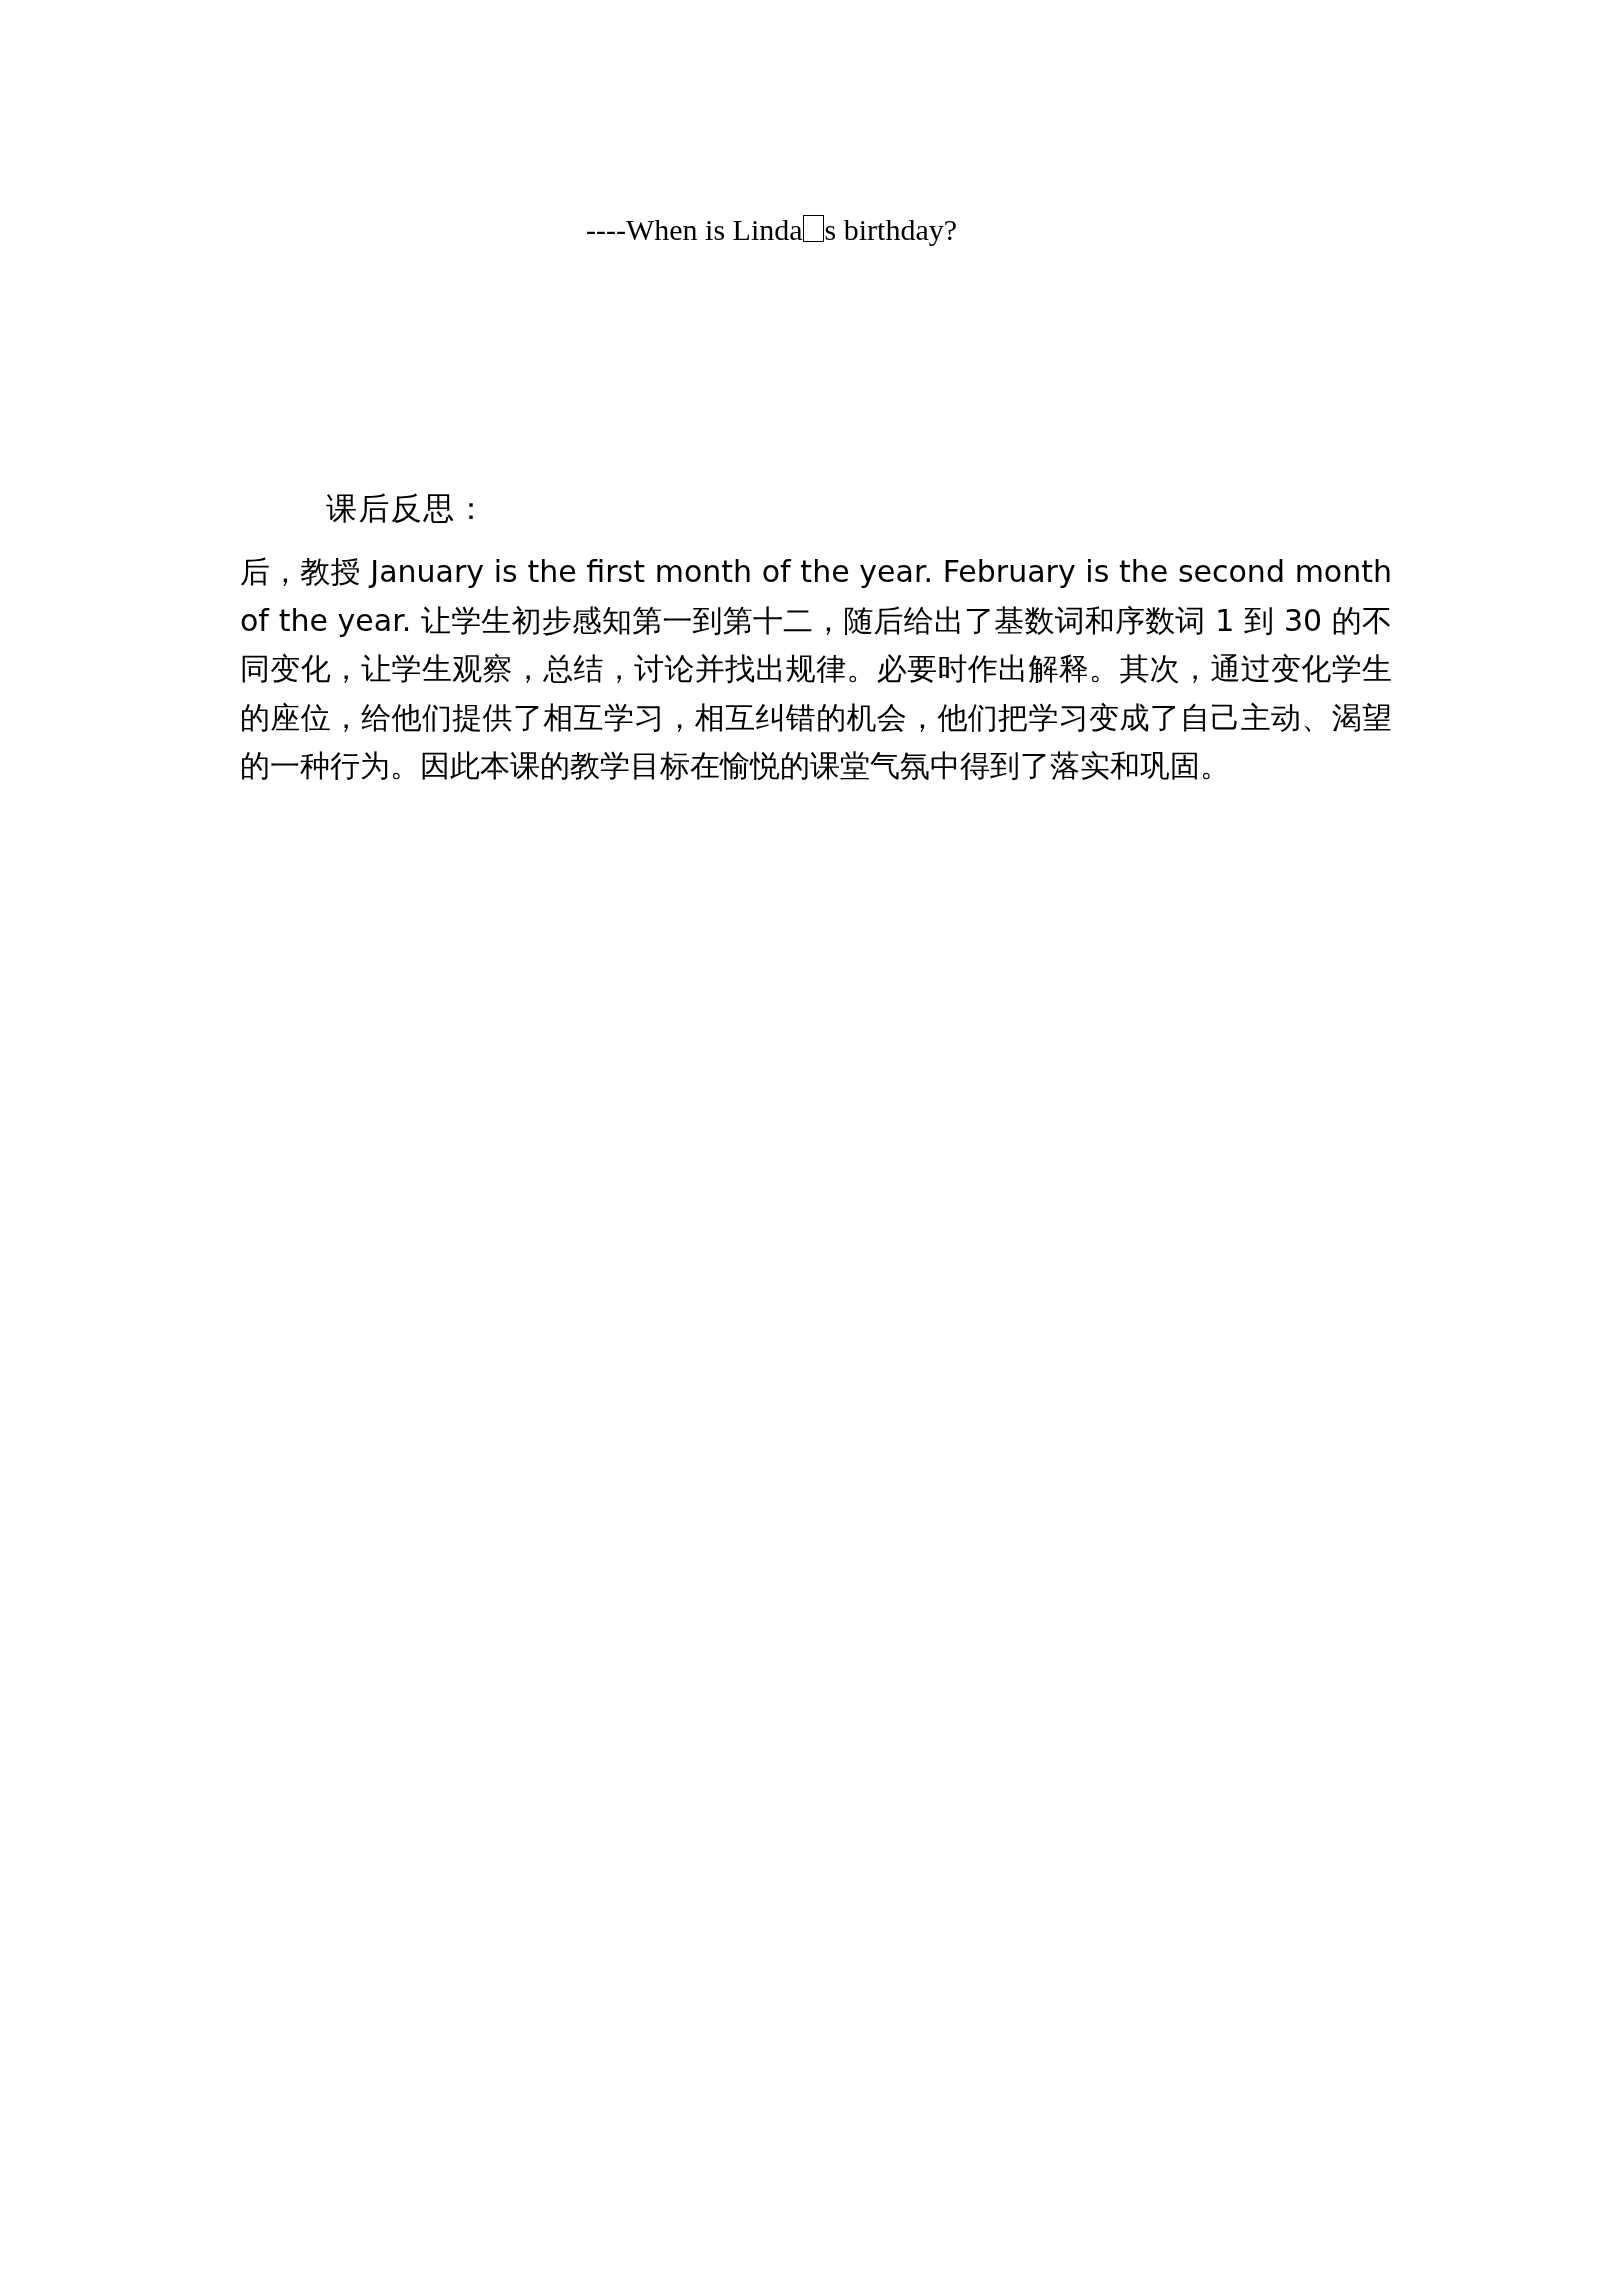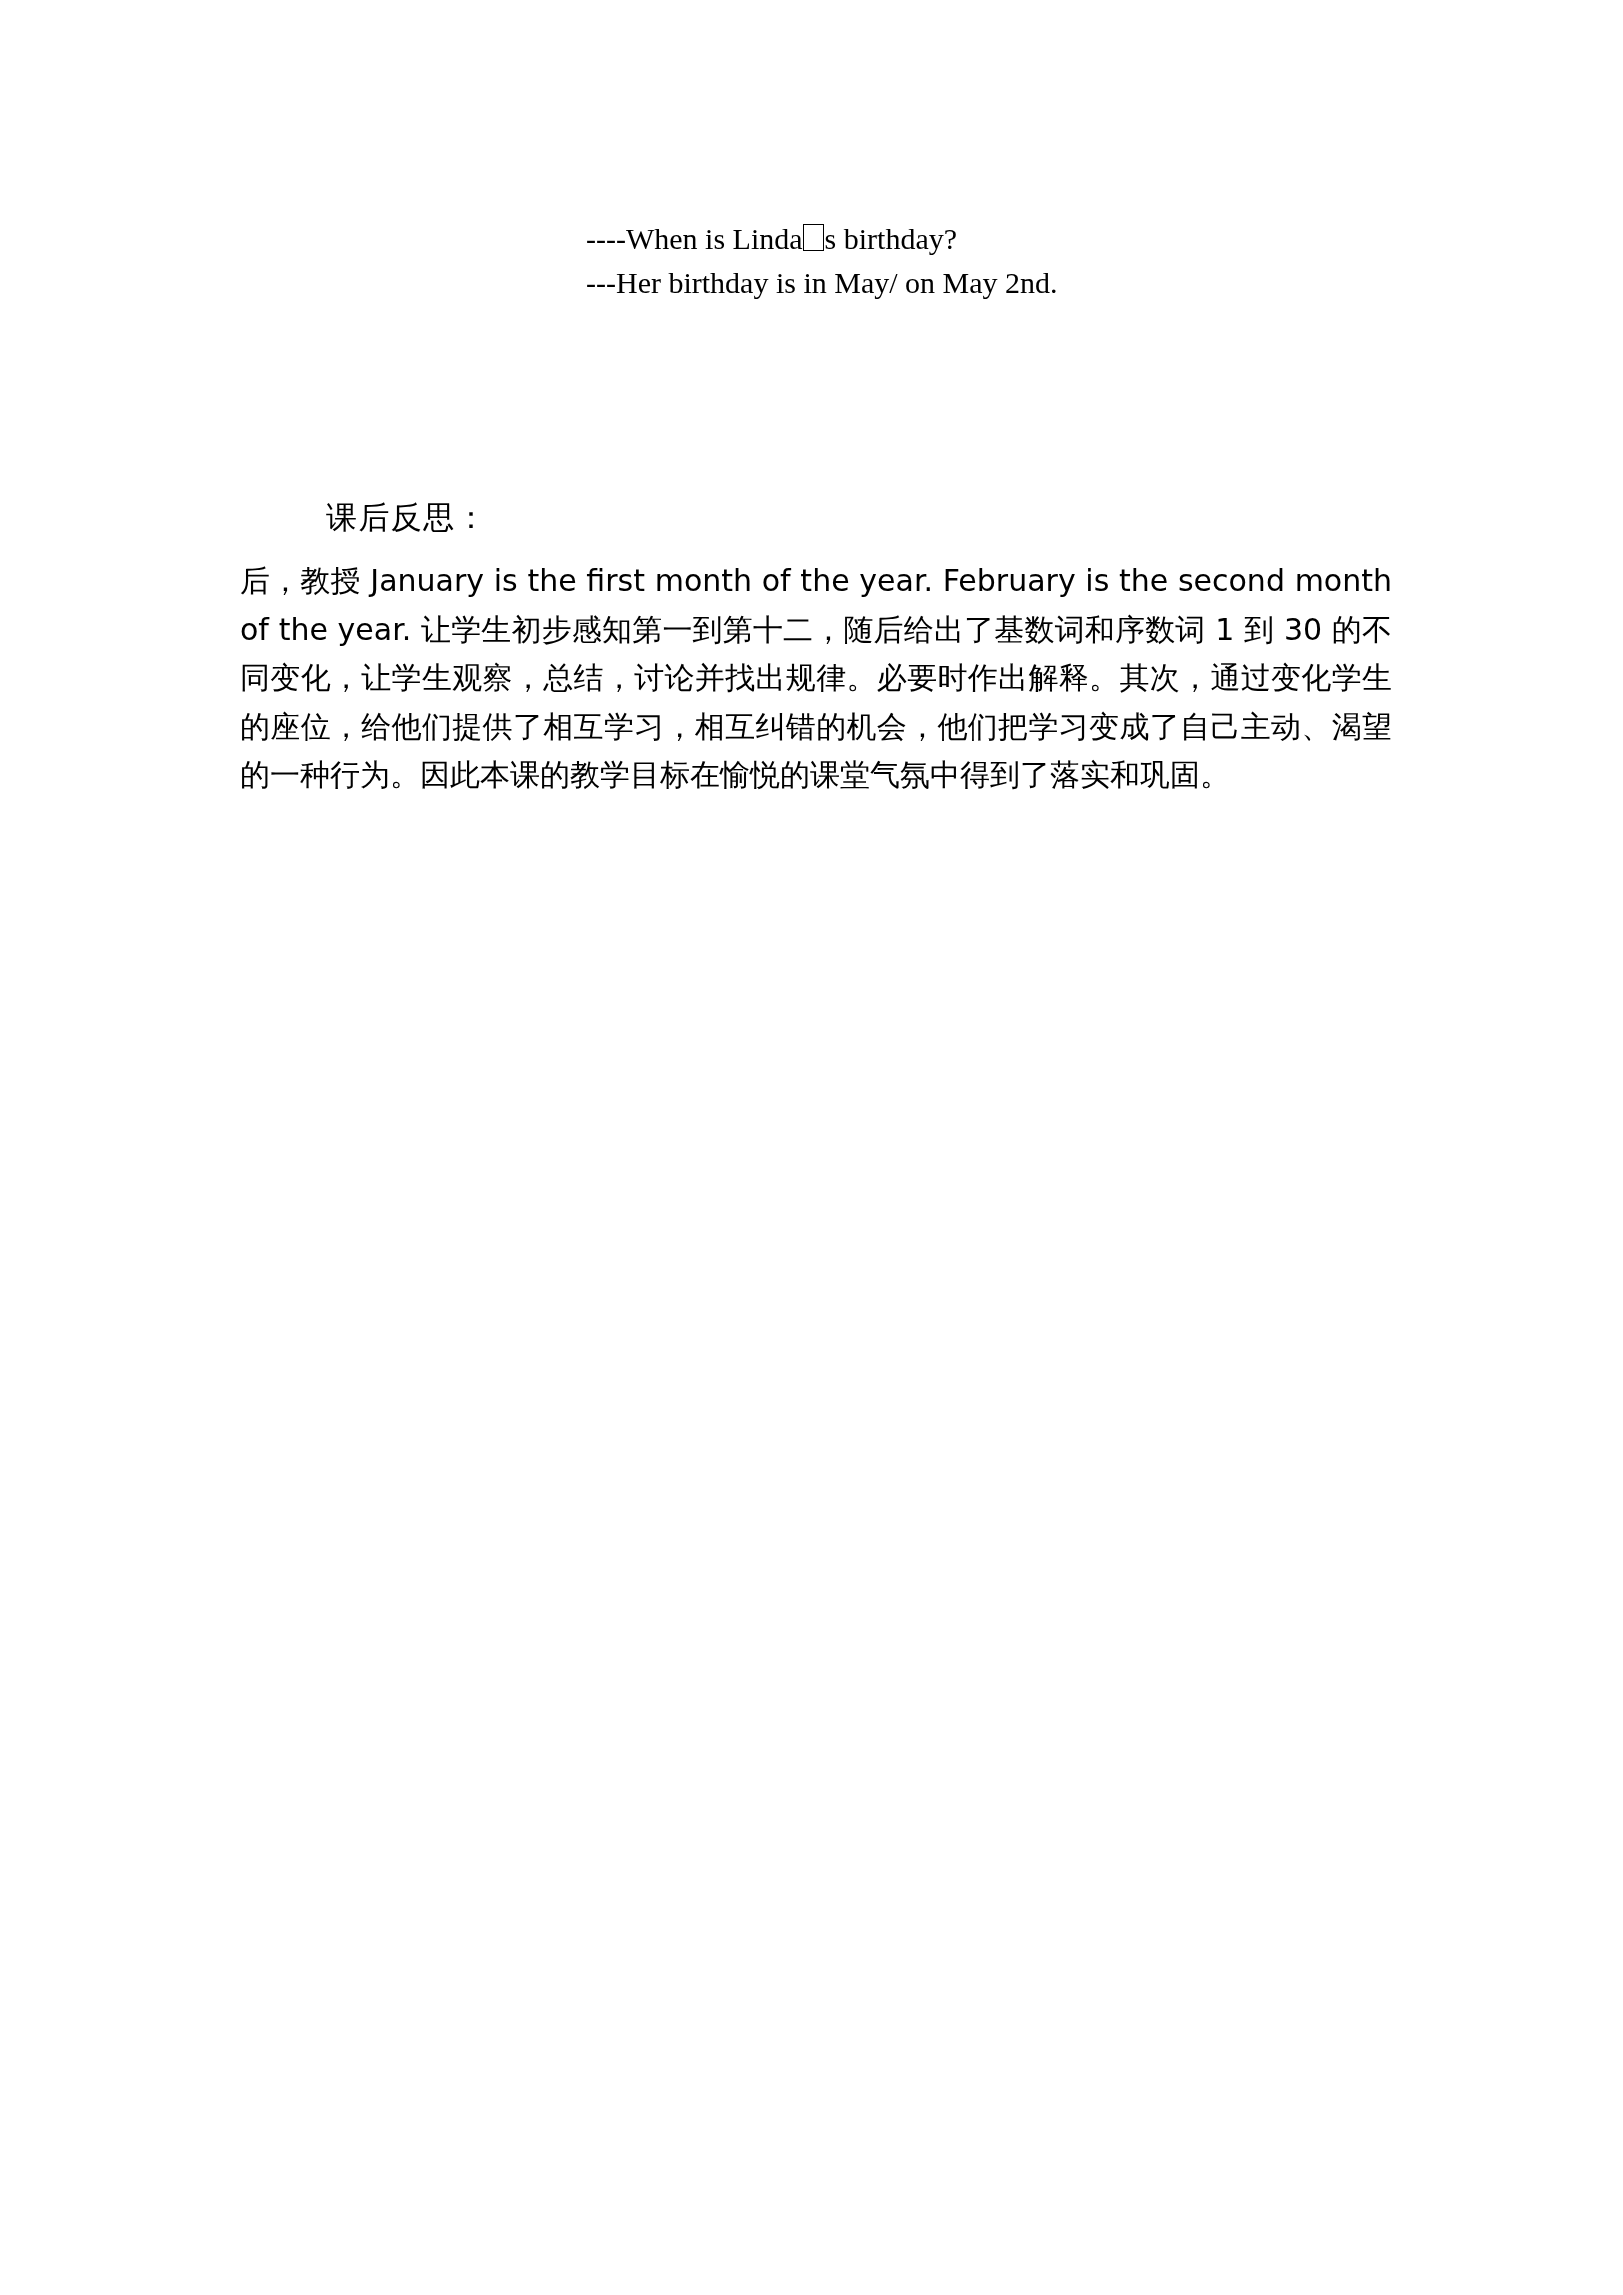--- a/index.html
+++ b/index.html
@@ -10,21 +10,21 @@
   body {
     width: 1623px;
     height: 2295px;
     font-family: "Liberation Serif", serif;
     color: #000000;
     position: relative;
     overflow: hidden;
   }
   .page {
     position: absolute;
-    top: 12px; left: 0;
+    top: 3px; left: 0;
     width: 1623px;
     height: 1643px;
     background: #fff;
   }
   
   .dialogue {
     position: absolute;
     left: 586px;
     top: 205px;
     width: 818px;
@@ -78,21 +78,20 @@
     margin: 0 0.7px;
   }
 </style>
 </head>
 <body>
 
 <div class="page">
 
   <div class="dialogue">
     <div class="line"><span>----When is Linda</span><span class="box-glyph"></span><span>s birthday?</span></div>
-    <div class="line">---Her birthday is in May/ on May 2nd.</div>
   </div>
 
   <div class="section-heading cjk">课后反思：</div>
 
   <div class="body-block">
     <p class="para cjk">后，教授 January is the first month of the year. February is the second month of the year. 让学生初步感知第一到第十二，随后给出了基数词和序数词 1 到 30 的不同变化，让学生观察，总结，讨论并找出规律。必要时作出解释。其次，通过变化学生的座位，给他们提供了相互学习，相互纠错的机会，他们把学习变成了自己主动、渴望的一种行为。因此本课的教学目标在愉悦的课堂气氛中得到了落实和巩固。</p>
   </div>
 
 </div>
 

